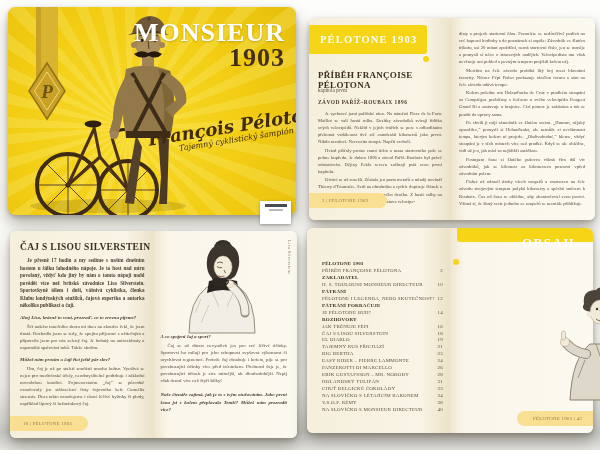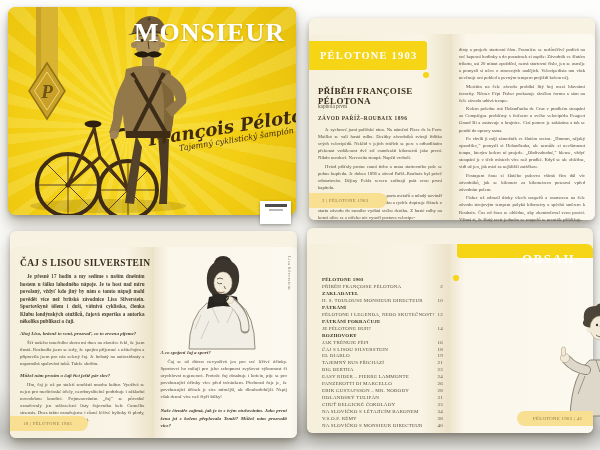--- a/index.html
+++ b/index.html
@@ -22,21 +22,21 @@
   .cs-name{font-family:"DejaVu Serif",serif;font-style:italic;font-weight:bold;font-size:18px;white-space:nowrap;}
   .cs-sub{font-family:"DejaVu Serif",serif;font-style:italic;font-size:8px;margin-top:-1px;transform:translateX(12px);white-space:nowrap;}
   .logo-box{position:absolute;right:5px;bottom:-9px;width:31px;height:23px;background:#fff;
     box-shadow:0 1px 3px rgba(0,0,0,.3);}
   .logo-bar{margin:3px auto 0;width:22px;height:3px;background:#4d4d4d;}
   .logo-bar2{margin:2px auto 0;width:14px;height:1.5px;background:#b9b9b9;}
   .emblem-svg{position:absolute;left:16px;top:0;}
   .cyclist-svg{position:absolute;left:0;top:0;}
   
   .spread{background:#f8f2e2;}
-  .page{position:absolute;top:16px;bottom:0;}
+  .page{position:absolute;top:0;bottom:0;}
   .pgL{left:0;right:50%;border-radius:6px 0 0 6px;
     background:linear-gradient(to right,#f5efdc 0%,#f9f4e6 80%,#ece2c8 100%);}
   .pgR{left:50%;right:0;border-radius:0 6px 6px 0;
     background:linear-gradient(to right,#efe6d0 0%,#faf6ea 10%,#fcf9f0 100%);}
   .band{position:absolute;left:0;top:7px;width:118px;height:29px;background:#f6d416;color:#fff;
     font-weight:bold;font-size:10.5px;letter-spacing:1.2px;line-height:29px;padding-left:11px;
     box-sizing:border-box;border-radius:0 3px 3px 0;}
   .band-dot{position:absolute;left:114px;top:38px;width:6px;height:6px;border-radius:50%;background:#f6d416;}
   .chapter{position:absolute;left:9px;top:52px;width:130px;font-size:9px;font-weight:bold;
     color:#3d2f1f;letter-spacing:.3px;}
@@ -130,20 +130,21 @@
           <circle cx="147" cy="33.5" r="1.4" fill="#241a0e"></circle>
         <path d="M131,29 q3,-2 6,0 M144,29 q3,-2 6,0 M140,34 l1,8" stroke="#4e3c24" stroke-width="1" fill="none"></path>
         <path d="M126,47 Q133,42 140,46 Q147,42 154,47 Q149,53 141,49 Q132,53 126,47 Z" fill="#241a0e"></path>
         <path d="M124,26 Q128,10 142,9 Q157,10 158,27 Q140,20 124,26 Z" fill="#70593a"></path>
         <path d="M120,28 Q140,18 161,28 Q140,24 120,28 Z" fill="#4e3c24"></path>
         <circle cx="141" cy="12" r="1.6" fill="#4e3c24"></circle>
       </svg>
 
       <div class="cover-title">
         <div class="ct1">MONSIEUR</div>
+        <div class="ct3">1903</div>
       </div>
 
       <div class="cover-script">
         <div class="cs-name">François Pélotone</div>
         <div class="cs-sub">Tajemný cyklistický šampión</div>
       </div>
     </div>
     <div class="logo-box">
       <div class="logo-bar"></div>
       <div class="logo-bar2"></div>

